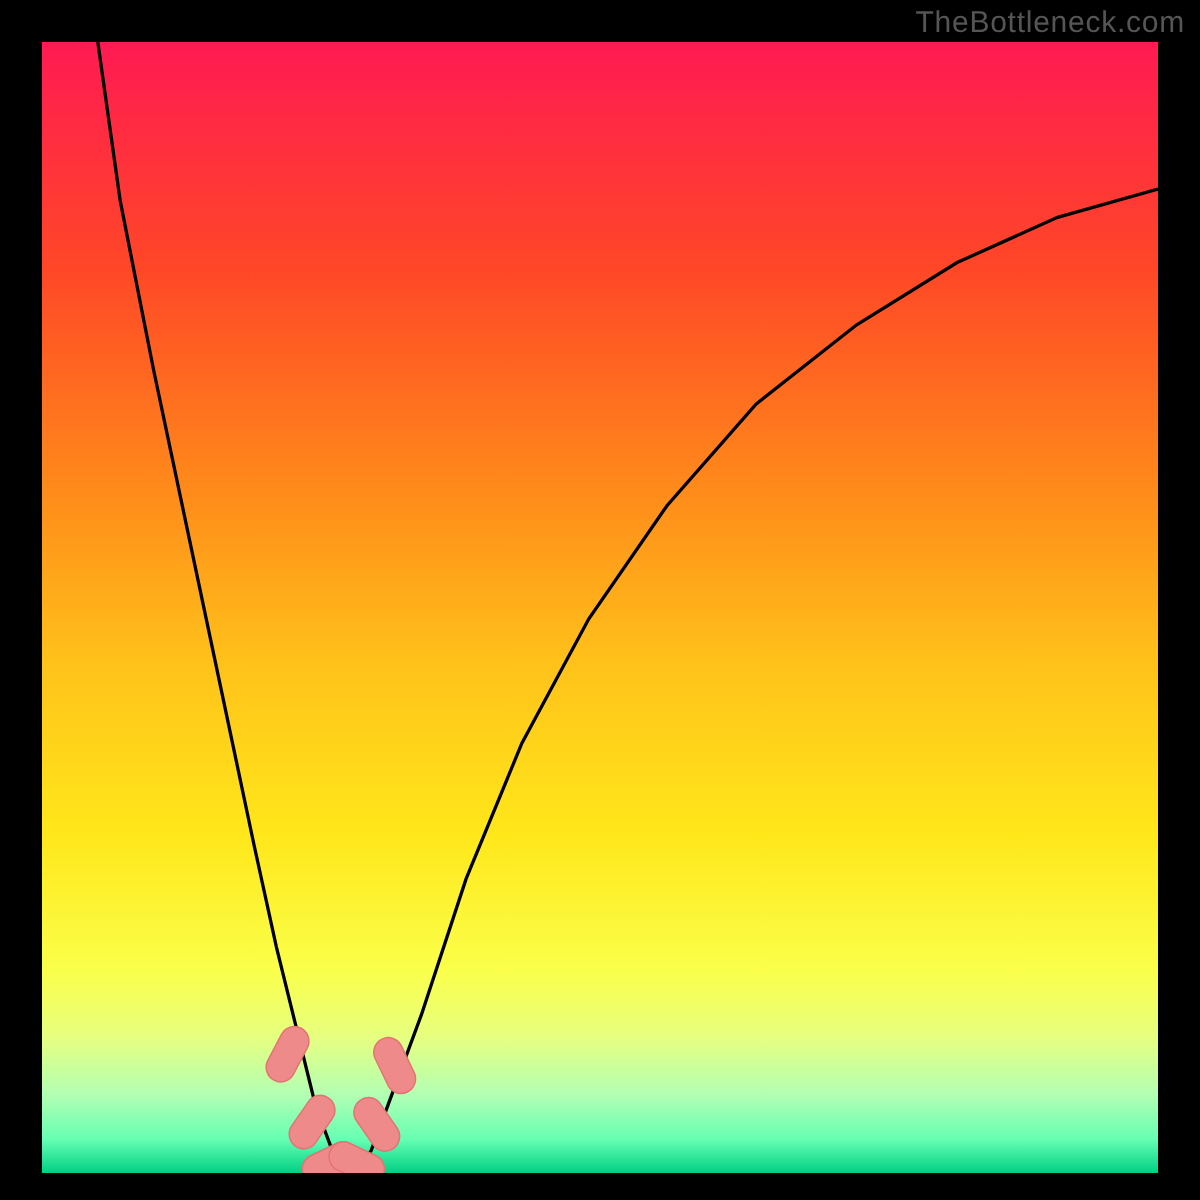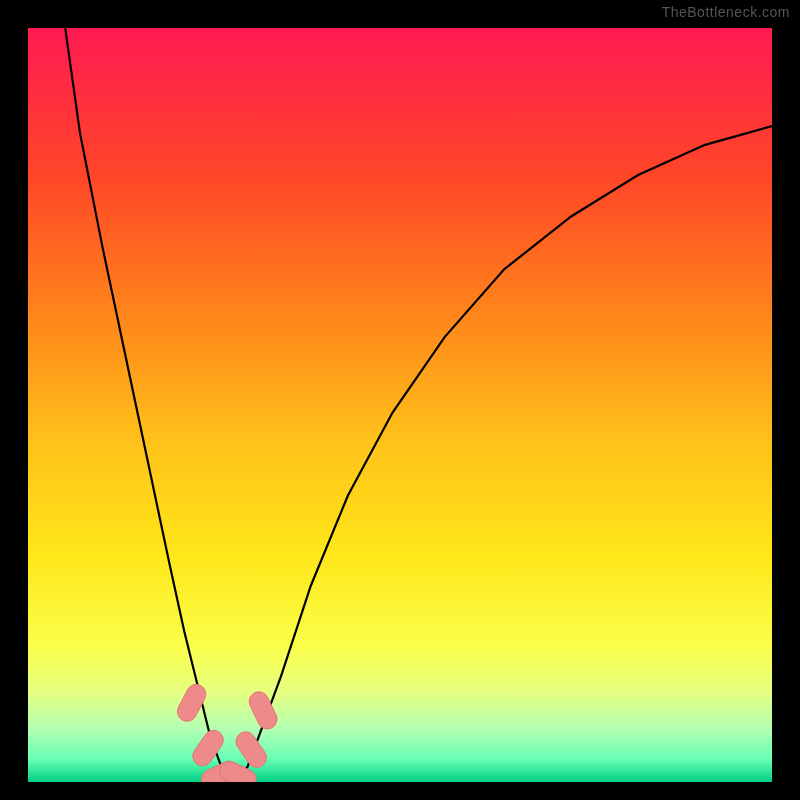--- a/index.html
+++ b/index.html
@@ -15,21 +15,21 @@
     width: 800px;
     height: 800px;
     background: #000;
     box-sizing: border-box;
   }
   .watermark {
     position: absolute;
     top: 4px;
     right: 10px;
     color: #555;
-    font-size: 14px;
+    font-size: 20px;
     font-weight: 400;
     letter-spacing: 0.5px;
     z-index: 10;
   }
   .plot-area {
     position: absolute;
     left: 28px;
     top: 28px;
     width: 744px;
     height: 754px;

